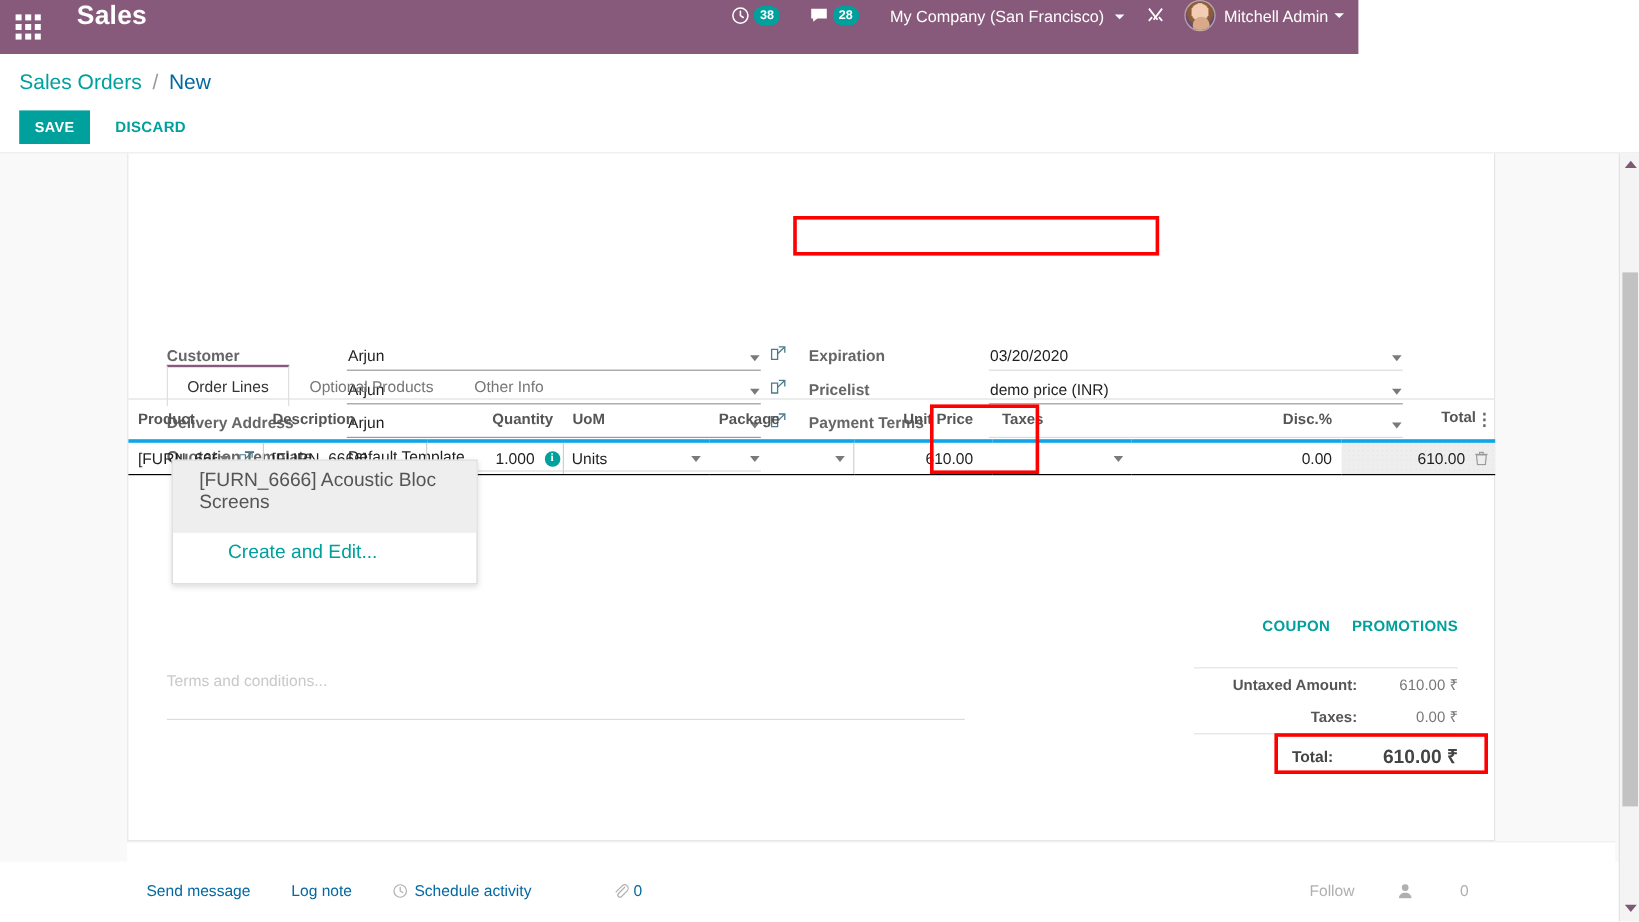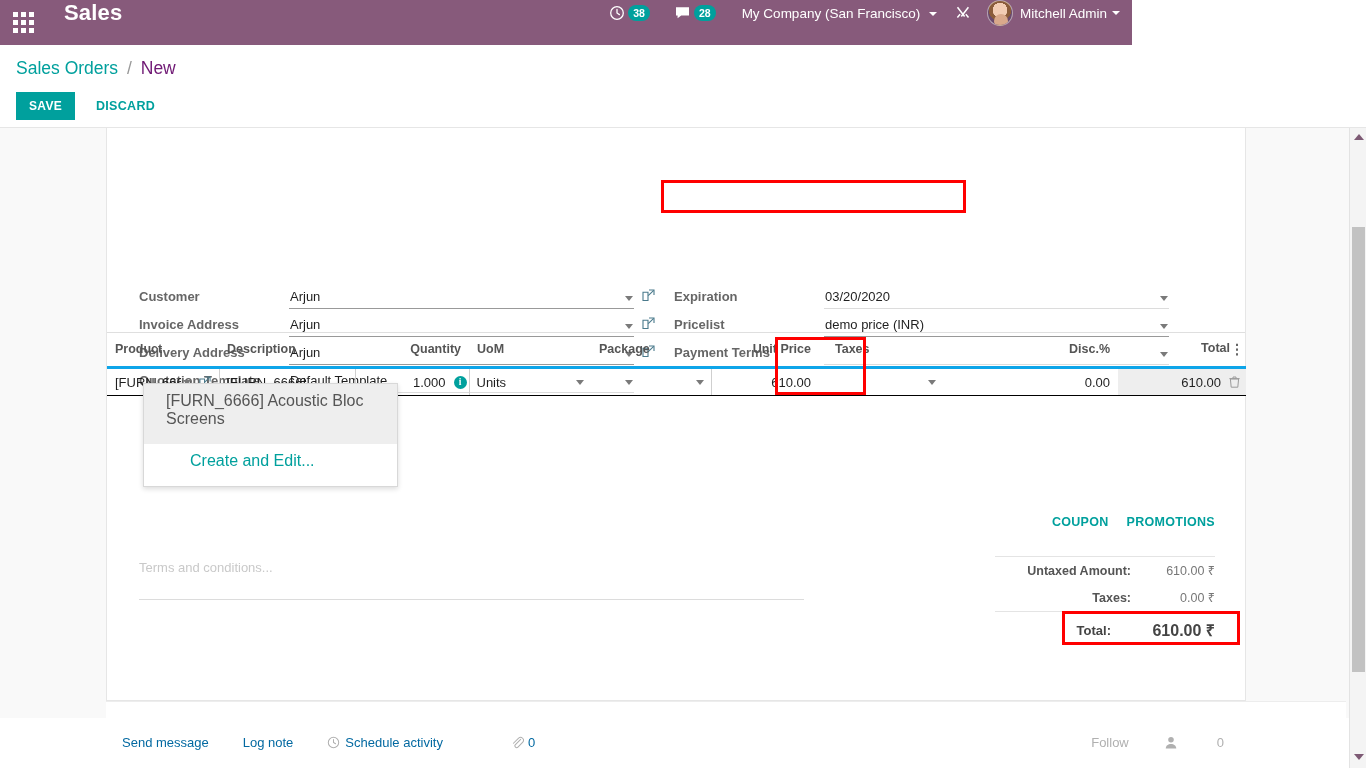--- a/index.html
+++ b/index.html
@@ -55,21 +55,21 @@
   .user-name { color:#fff; font-size:13.5px; white-space:nowrap; }
 
   
   .control-panel {
     position:absolute; top:45px; left:0; width:1366px; height:83px;
     background:#fff; border-bottom:1px solid #e6e6e6;
   }
   .breadcrumb { position:absolute; left:16px; top:13px; font-size:17.5px; }
   .breadcrumb .bc-link { color:#00A09D; cursor:pointer; }
   .breadcrumb .bc-sep { color:#999; margin:0 4px; }
-  .breadcrumb .bc-cur { color:#701a75; }
+  .breadcrumb .bc-cur { color:#0369a1; }
   .btn-row { position:absolute; left:16px; top:92px; display:flex; align-items:center; }
   .btn-save {
     background:#00A09D; color:#fff; border:none; font-size:12px; font-weight:600;
     padding:7px 13px; cursor:pointer; letter-spacing:.3px;
   }
   .btn-discard {
     background:transparent; color:#00A09D; border:none; font-size:12.5px; font-weight:600;
     padding:7px 13px; margin-left:8px; cursor:pointer; letter-spacing:.3px;
   }
 
@@ -301,20 +301,25 @@
   <div class="f-label" style="left:567px; top:189px;">Pricelist</div>
   <div class="f-field" style="left:718px; top:189px;">demo price (INR)</div>
   <div class="f-underline" style="left:717px; top:208px; width:345px;"></div>
   <div class="f-caret" style="left:1053px; top:196px;"></div>
 
   <div class="f-label" style="left:567px; top:217px;">Payment Terms</div>
   <div class="f-field" style="left:718px; top:217px;"></div>
   <div class="f-underline light" style="left:717px; top:236px; width:345px;"></div>
   <div class="f-caret" style="left:1053px; top:224px;"></div>
 
+  <div class="tabs">
+    <div class="tab active">Order Lines</div>
+    <div class="tab">Optional Products</div>
+    <div class="tab">Other Info</div>
+  </div>
   <div class="tabs-underline"></div>
 
   <div class="olt">
     <table>
       <colgroup>
         <col style="width:112px">
           <col style="width:136px">
           <col style="width:114px">
         <col style="width:122px">
           <col style="width:120px">

